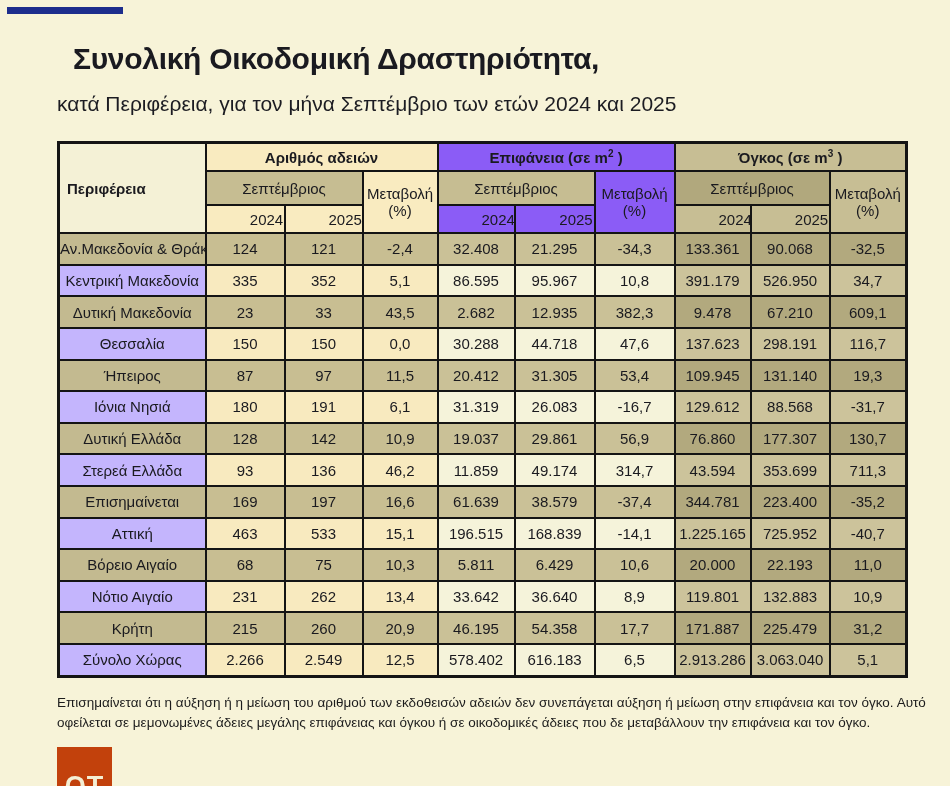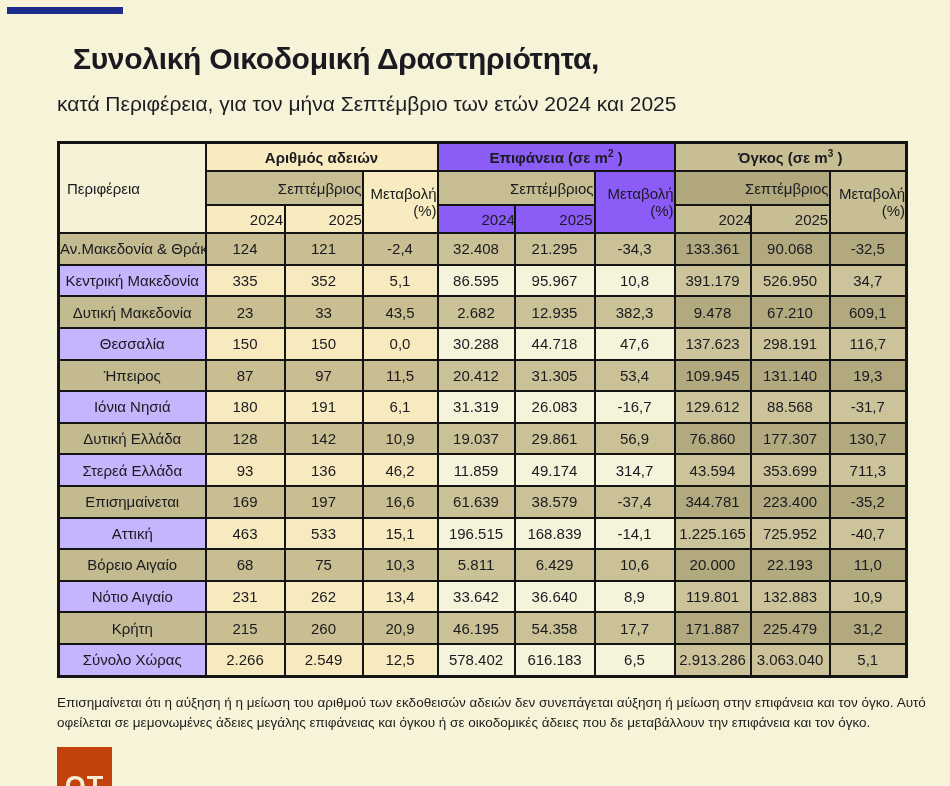--- a/index.html
+++ b/index.html
@@ -38,27 +38,27 @@
   }
   .activity th,.activity td{
     border:2px solid #141414;
     padding:0;
     text-align:center;
     font-weight:400;
     overflow:hidden;
     white-space:nowrap;
   }
   .activity thead tr.r1 th{height:26px;}
-  .activity thead tr.r2 th{height:32px;line-height:1.15;text-align:right;}
+  .activity thead tr.r2 th{height:32px;line-height:1.15;}
   .activity thead tr.r3 th{height:26px;padding-left:43px;}
   .activity tbody td{height:29.6px;}
   .activity th.gtitle{font-weight:700;}
   .activity th sup{font-size:10px;line-height:0;}
   .cell-region{text-align:left;padding-left:6px;}
-  th.hdr-corner{background:#f4f1d6;text-align:left;padding-left:7px;font-weight:400;}
+  th.hdr-corner{background:#f4f1d6;text-align:left;padding-left:7px;font-weight:700;}
   .gs{border-left-width:3px;}
   
   .g0-head{background:#f9ebc0}
   .g1-head{background:#8b5cf6}
   .g2-head{background:#c7be94}
   .month-a{background:#c6bd92}
   .month-b{background:#b1a87d}
   .g0-light{background:#f8eabf}
   .g0-dark{background:#c8be92}
   .g1-light{background:#f5f3da}

